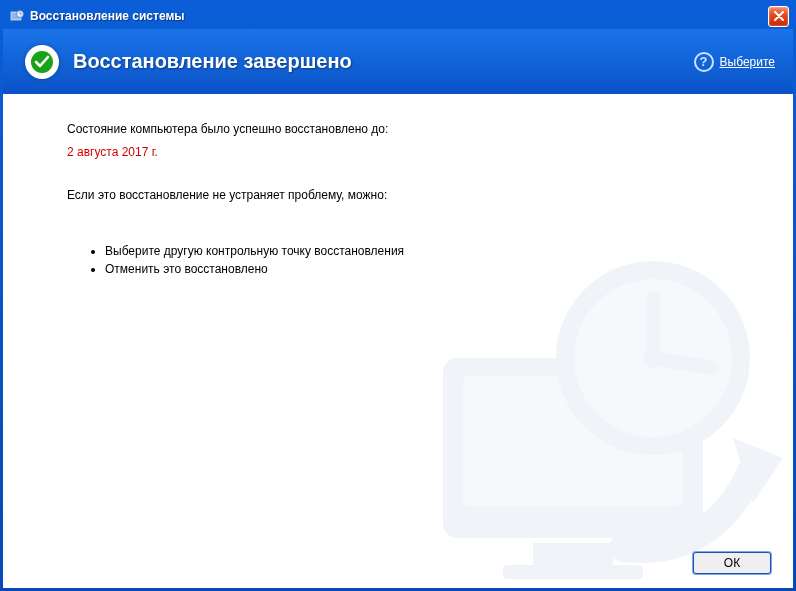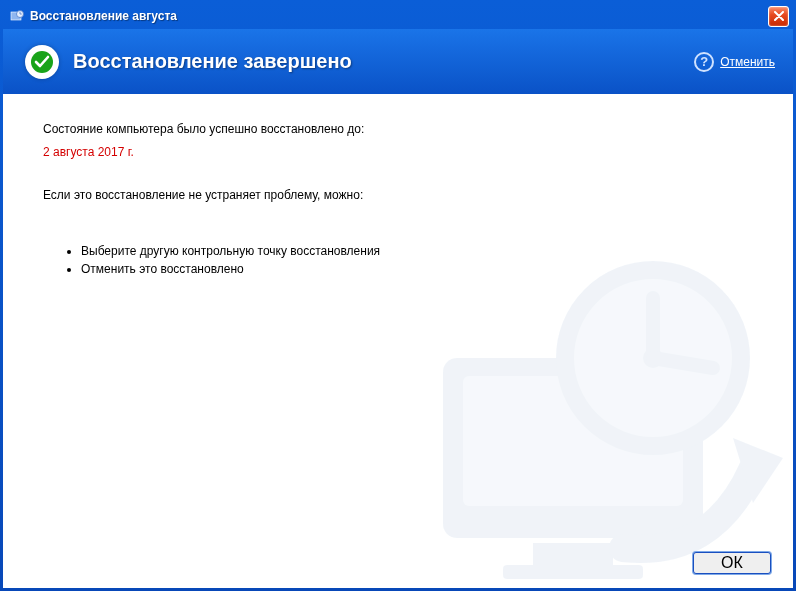--- a/index.html
+++ b/index.html
@@ -97,21 +97,21 @@
   .help-link {
     color: #fff;
     font-size: 12px;
     text-decoration: underline;
     cursor: pointer;
   }
   .content {
     flex: 1;
     background: #fff;
     position: relative;
-    padding: 28px 44px 48px 40px;
+    padding: 28px 44px 48px 64px;
     font-size: 12px;
     color: #000;
     overflow: hidden;
   }
   .restore-line { margin-bottom: 8px; }
   .restore-point {
     color: #d40000;
     font-weight: normal;
     line-height: 1.35;
     margin-bottom: 28px;
@@ -133,21 +133,21 @@
     pointer-events: none;
   }
   .footer {
     position: absolute;
     bottom: 14px;
     right: 22px;
   }
   .ok-btn {
     min-width: 78px;
     height: 22px;
-    font-size: 16px;
+    font-size: 12px;
     font-family: Tahoma, sans-serif;
     background: #efefef;
     border: 1px solid #1a4fbf;
     box-shadow: 0 0 0 1px #7ea9e8;
     border-radius: 3px;
     cursor: pointer;
     padding: 0 12px;
   }
 </style>
 </head>
@@ -157,39 +157,39 @@
 
   <div class="titlebar">
     <span class="titlebar-icon">
       <svg width="16" height="16" viewBox="0 0 16 16">
         <rect x="2" y="4" width="10" height="8" fill="#8fb6f0" stroke="#fff" stroke-width="0.6"></rect>
         <circle cx="11" cy="6" r="3.5" fill="#e6efff" stroke="#4a78c8" stroke-width="0.8"></circle>
         <line x1="11" y1="6" x2="11" y2="3.8" stroke="#4a78c8" stroke-width="0.8"></line>
         <line x1="11" y1="6" x2="12.8" y2="6" stroke="#4a78c8" stroke-width="0.8"></line>
       </svg>
     </span>
-    <span class="titlebar-text">Восстановление августа</span>
+    <span class="titlebar-text">Восстановление системы</span>
     <div class="close-btn">
       <svg width="10" height="10" viewBox="0 0 10 10">
         <path d="M1 1 L9 9 M9 1 L1 9" stroke="#fff" stroke-width="2" stroke-linecap="round"></path>
       </svg>
     </div>
   </div>
 
   <div class="header-band">
     <div class="check-badge">
       <svg width="26" height="26" viewBox="0 0 26 26">
         <circle cx="13" cy="13" r="11" fill="#19a319"></circle>
         <path d="M7 13 L11 17 L19 8" stroke="#fff" stroke-width="2.6" fill="none" stroke-linecap="round" stroke-linejoin="round"></path>
       </svg>
     </div>
     <div class="header-title">Восстановление завершено</div>
     <div class="help-area">
       <div class="help-icon">?</div>
-      <span class="help-link">Отменить</span>
+      <span class="help-link">Выберите</span>
     </div>
   </div>
 
   <div class="content">
 
     <div class="restore-line">Состояние компьютера было успешно восстановлено до:</div>
     <div class="restore-point">
       <div>2 августа 2017 г.</div>
     </div>
 

